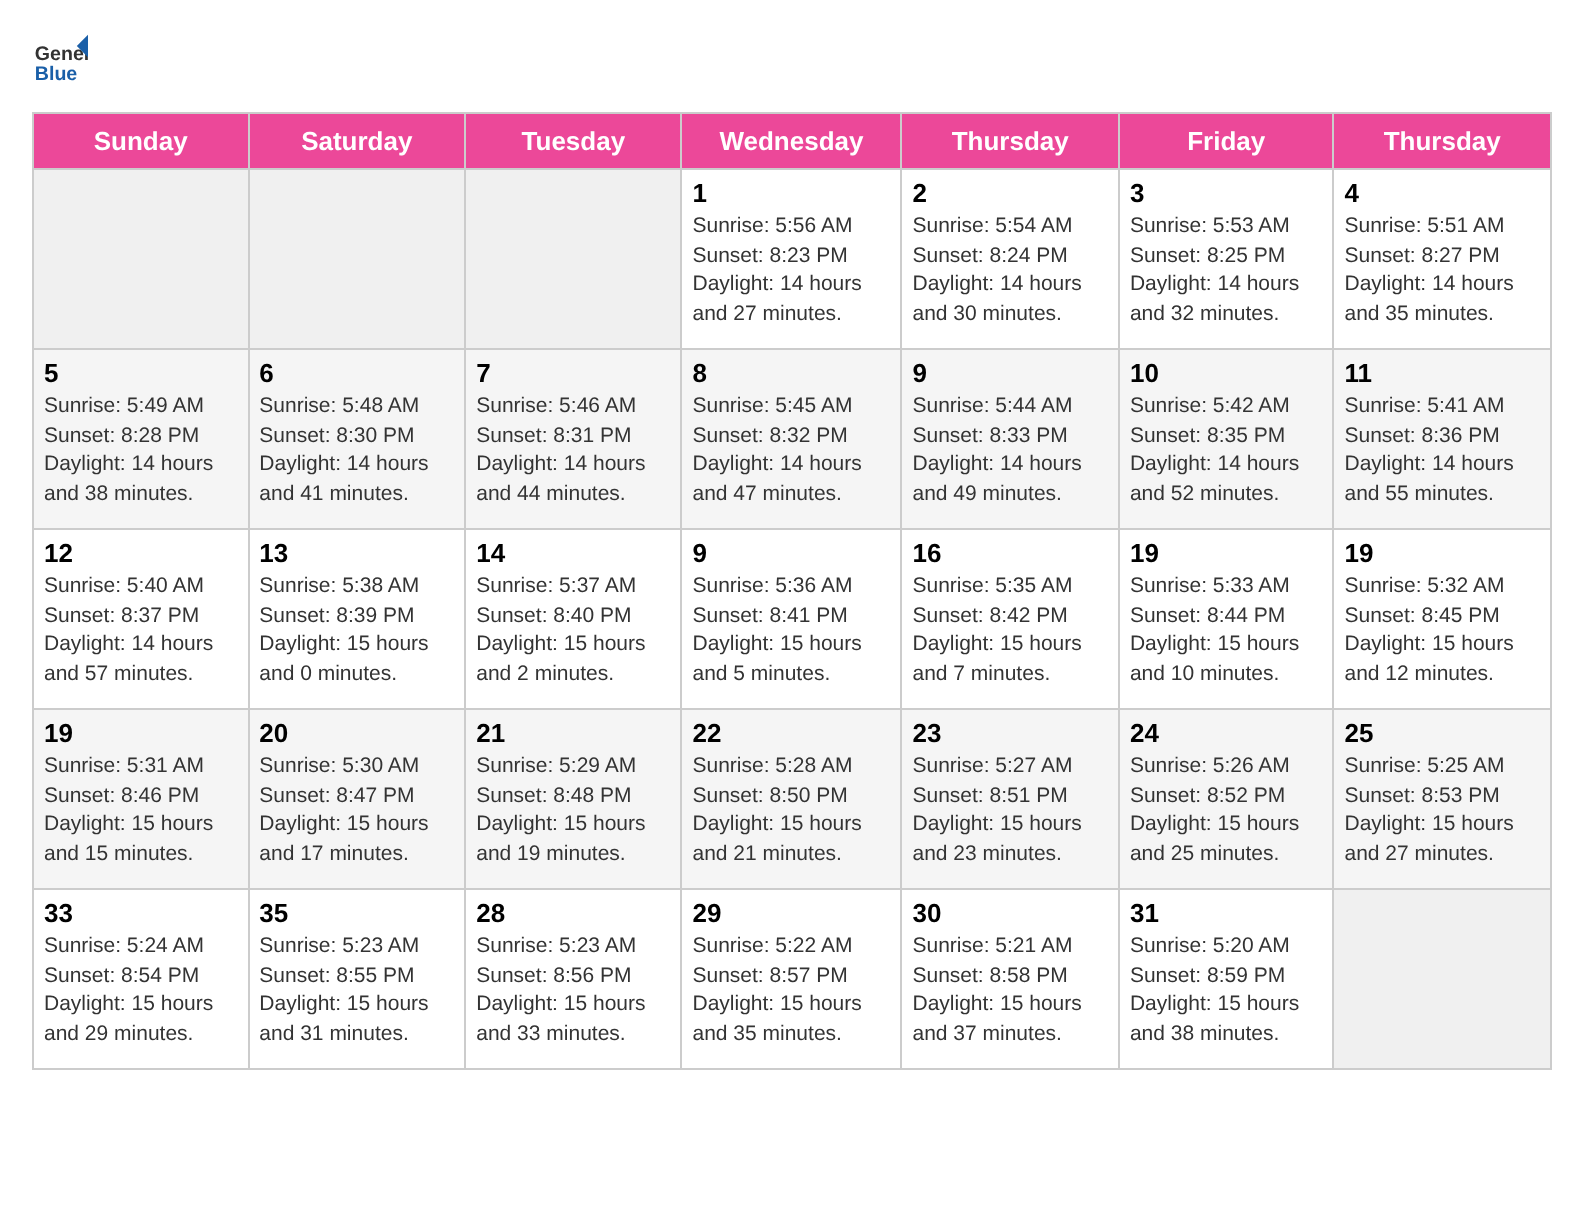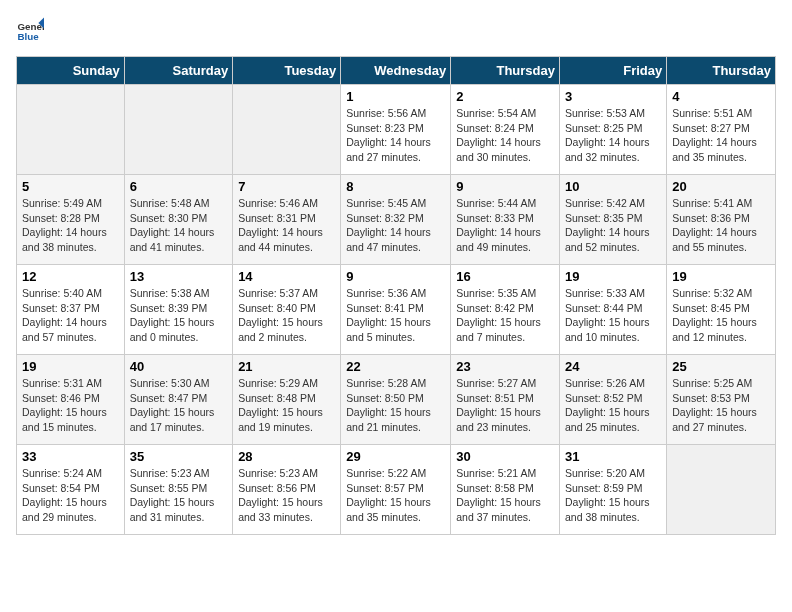--- a/index.html
+++ b/index.html
@@ -37,24 +37,24 @@
       font-size: 16px;
       font-weight: normal;
       color: #555;
     }
     table {
       width: 100%;
       border-collapse: collapse;
       font-size: 11px;
     }
     thead tr th {
-      background-color: #0c4a6e;
+      background-color: #ec4899;
       color: white;
       padding: 6px 4px;
-      text-align: right;
+      text-align: center;
       font-size: 13px;
       font-weight: bold;
       border: 1px solid #ccc;
     }
     tbody tr td {
       border: 1px solid #ccc;
       vertical-align: top;
       padding: 4px 5px;
       height: 90px;
       width: 113px;
@@ -154,21 +154,21 @@
         </td>
         <td>
           <span class="day-num">9</span>
           <div class="day-info">Sunrise: 5:44 AM<br>Sunset: 8:33 PM<br>Daylight: 14 hours and 49 minutes.</div>
         </td>
         <td>
           <span class="day-num">10</span>
           <div class="day-info">Sunrise: 5:42 AM<br>Sunset: 8:35 PM<br>Daylight: 14 hours and 52 minutes.</div>
         </td>
         <td>
-          <span class="day-num">20</span>
+          <span class="day-num">11</span>
           <div class="day-info">Sunrise: 5:41 AM<br>Sunset: 8:36 PM<br>Daylight: 14 hours and 55 minutes.</div>
         </td>
       </tr>
       <tr>
         <td>
           <span class="day-num">12</span>
           <div class="day-info">Sunrise: 5:40 AM<br>Sunset: 8:37 PM<br>Daylight: 14 hours and 57 minutes.</div>
         </td>
         <td>
           <span class="day-num">13</span>
@@ -194,21 +194,21 @@
           <span class="day-num">19</span>
           <div class="day-info">Sunrise: 5:32 AM<br>Sunset: 8:45 PM<br>Daylight: 15 hours and 12 minutes.</div>
         </td>
       </tr>
       <tr>
         <td>
           <span class="day-num">19</span>
           <div class="day-info">Sunrise: 5:31 AM<br>Sunset: 8:46 PM<br>Daylight: 15 hours and 15 minutes.</div>
         </td>
         <td>
-          <span class="day-num">40</span>
+          <span class="day-num">20</span>
           <div class="day-info">Sunrise: 5:30 AM<br>Sunset: 8:47 PM<br>Daylight: 15 hours and 17 minutes.</div>
         </td>
         <td>
           <span class="day-num">21</span>
           <div class="day-info">Sunrise: 5:29 AM<br>Sunset: 8:48 PM<br>Daylight: 15 hours and 19 minutes.</div>
         </td>
         <td>
           <span class="day-num">22</span>
           <div class="day-info">Sunrise: 5:28 AM<br>Sunset: 8:50 PM<br>Daylight: 15 hours and 21 minutes.</div>
         </td>

